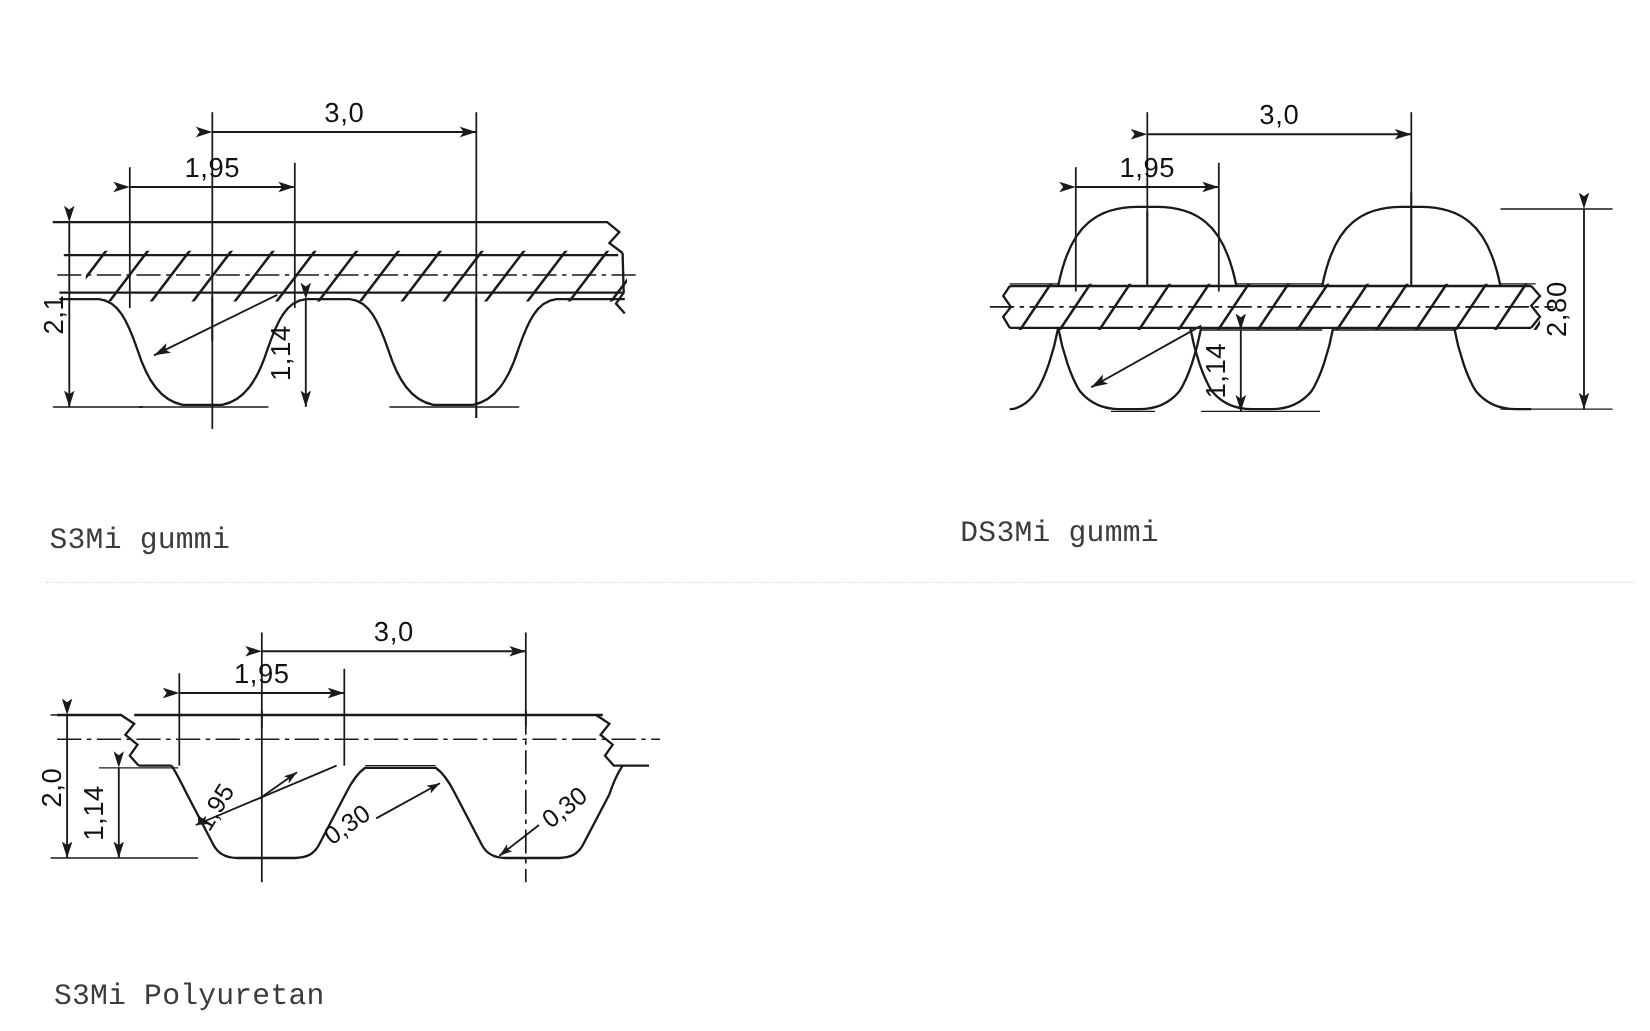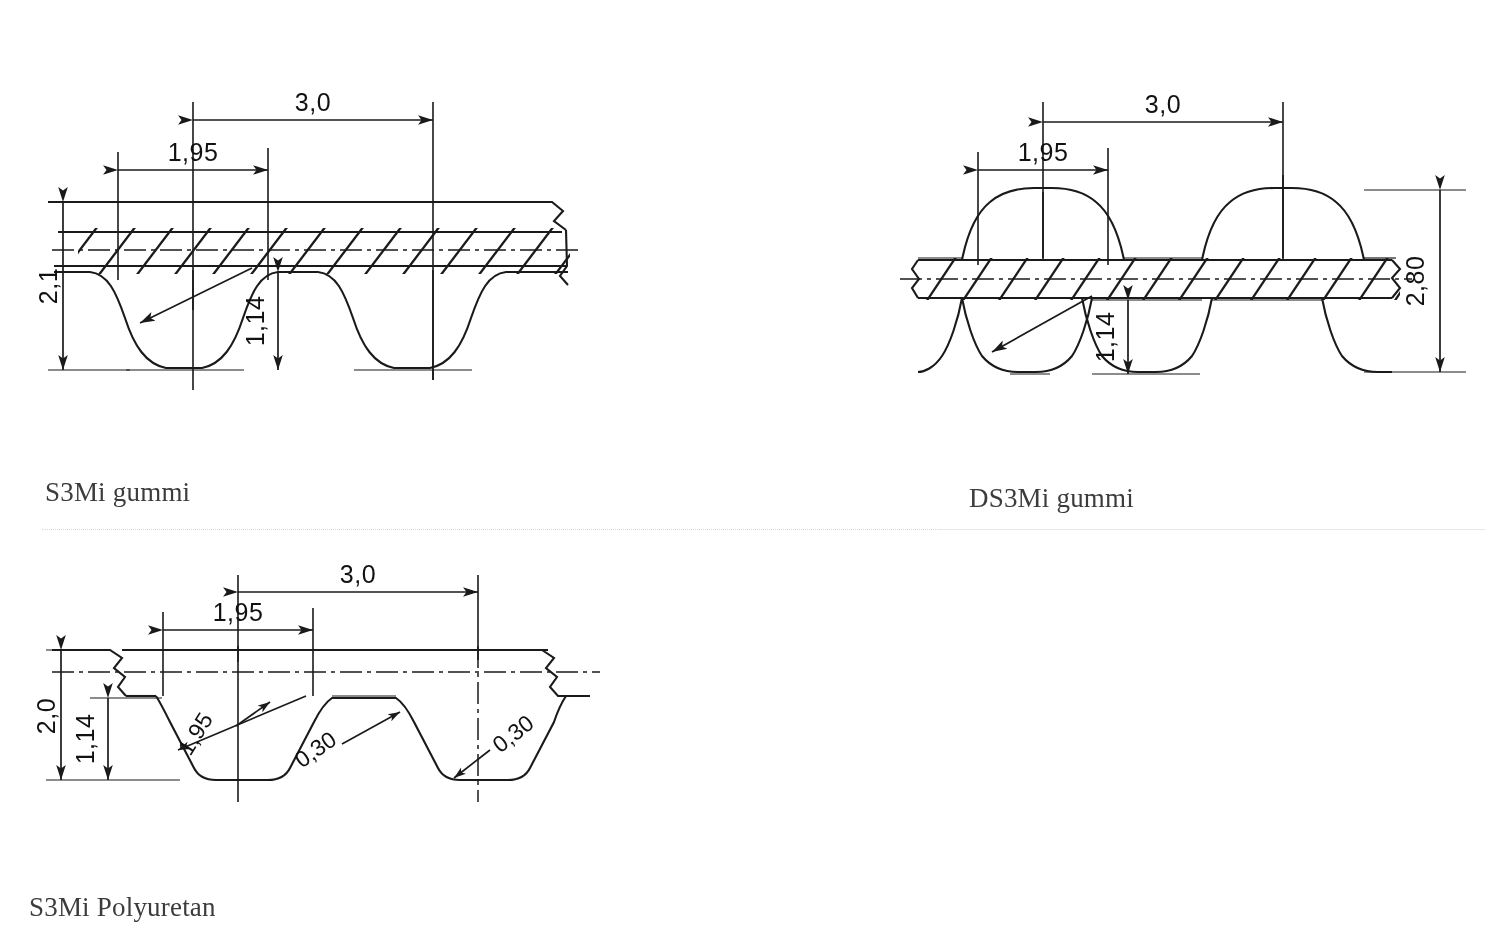--- a/index.html
+++ b/index.html
@@ -18,29 +18,29 @@
     position: absolute;
     text-decoration: underline;
   }
   #fig-s3mi-gummi  { left: 30px;  top: 80px;  width: 600px; height: 340px; }
   #fig-ds3mi-gummi { left: 900px; top: 80px;  width: 600px; height: 340px; }
   #fig-s3mi-pu     { left: 30px;  top: 550px; width: 600px; height: 300px; }
 
   .caption {
     position: absolute;
     font-size: 27px;
-    font-family: Liberation Serif, serif;
+    font-family: Liberation Mono, monospace;
     color: #3c3c3c;
     letter-spacing: 0.2px;
     white-space: nowrap;
     text-align: right;
   }
   #caption-s3mi-gummi  { left: 45px;  top: 477px; }
-  #caption-ds3mi-gummi { left: 969px; top: 471px; margin-top: 12px; }
-  #caption-s3mi-pu     { left: 29px;  top: 892px; }
+  #caption-ds3mi-gummi { left: 873px; top: 471px; }
+  #caption-s3mi-pu     { left: 49px;  top: 892px; }
 
   .divider {
     position: absolute;
     left: 42px;
     top: 529px;
     width: 1440px;
     height: 0;
     border-top: 1.5px dotted #d8d8d8;
   }
   .divider-soft {

